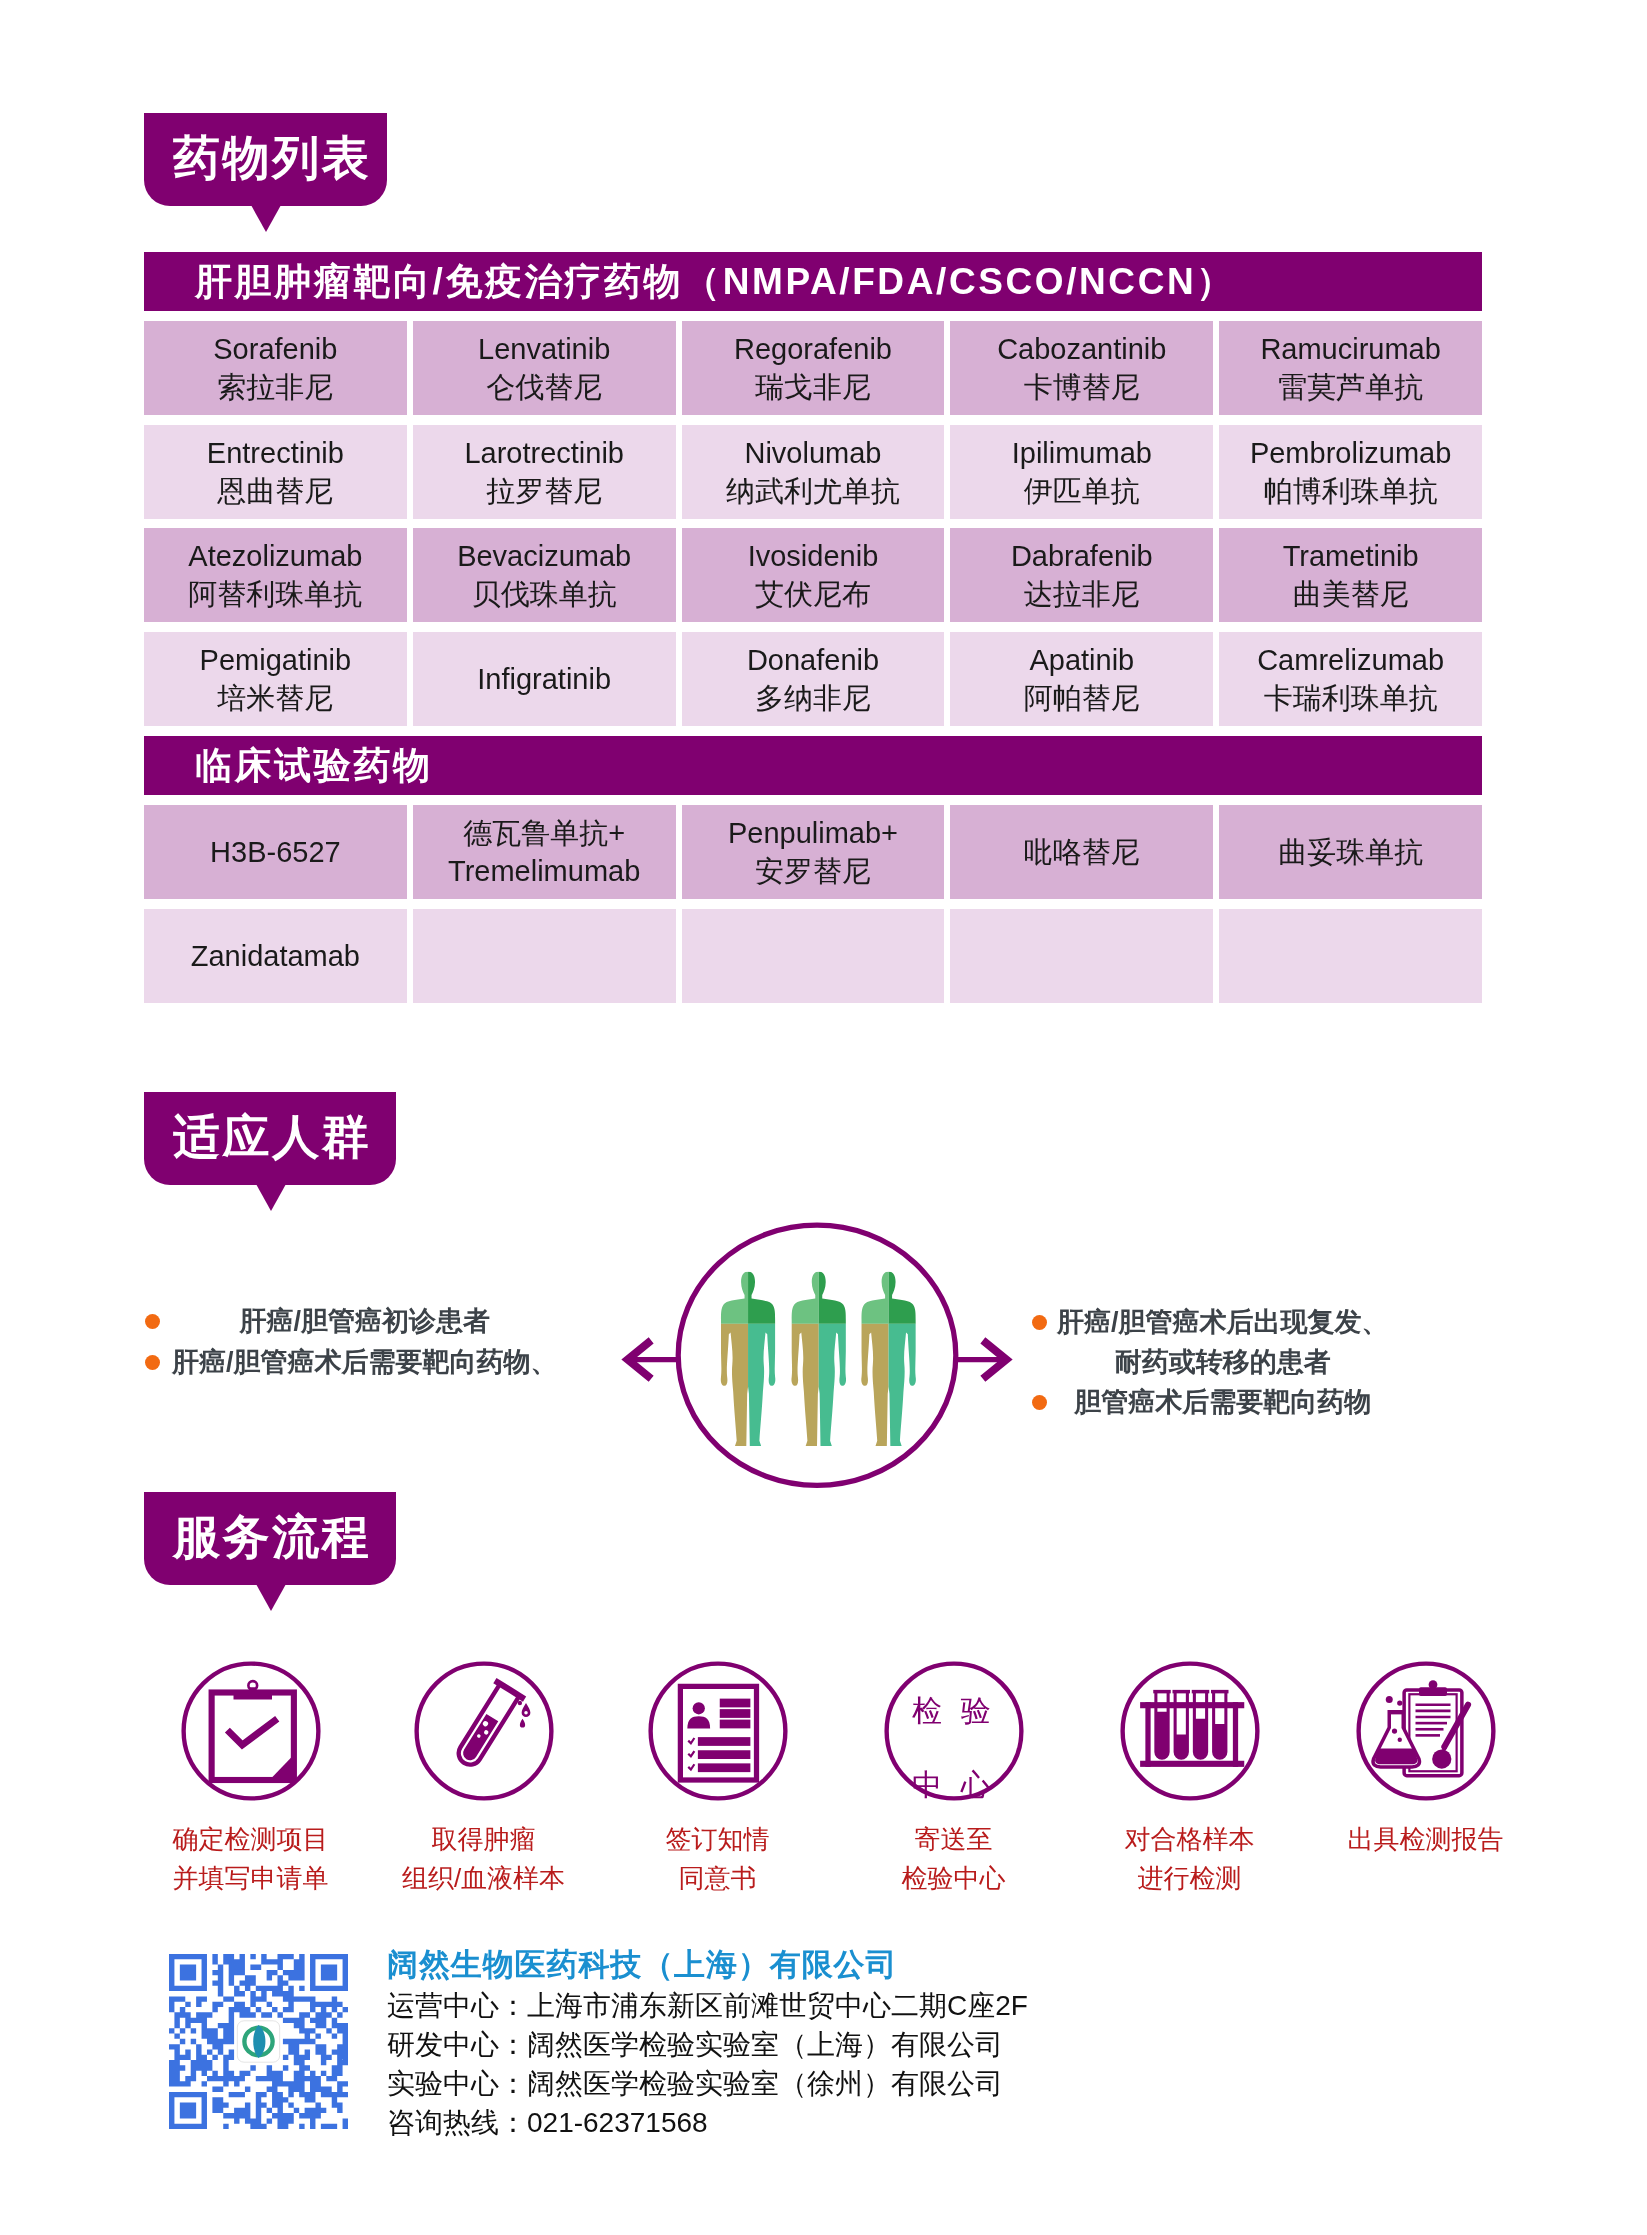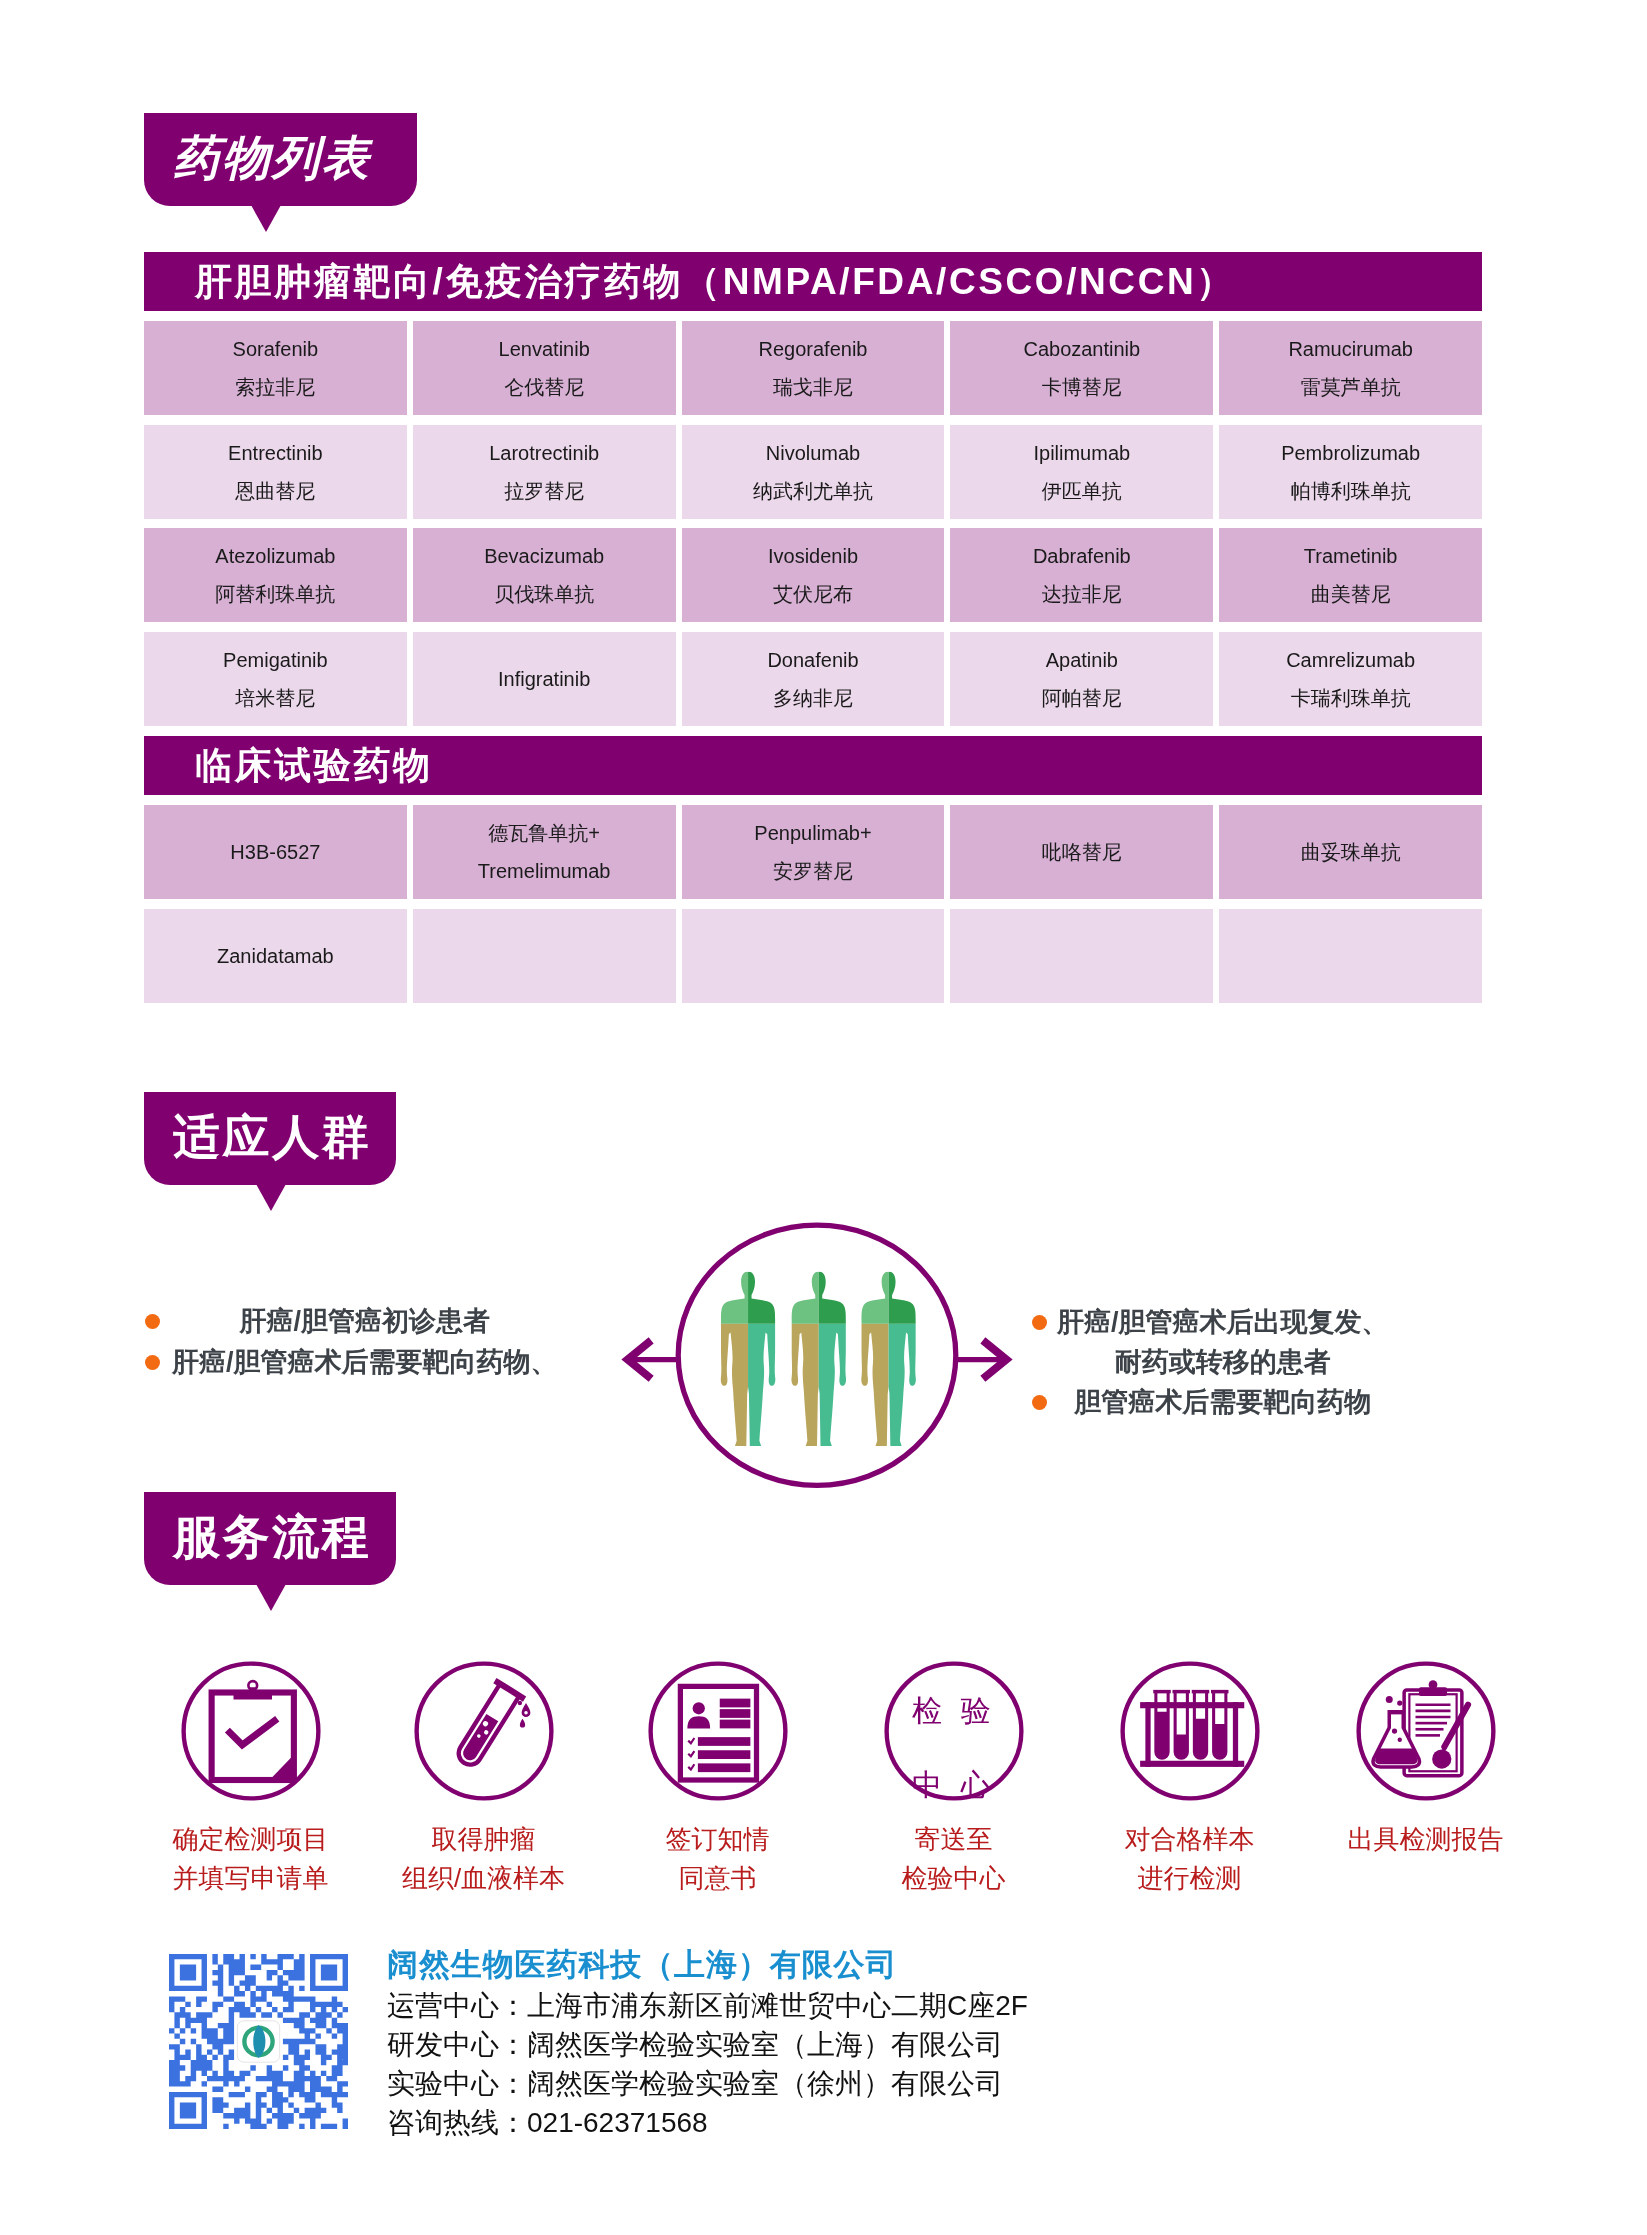--- a/index.html
+++ b/index.html
@@ -33,21 +33,21 @@
       background:var(--purple);color:#fff;font-weight:bold;font-size:37px;
       line-height:59px;padding-left:51px;box-sizing:border-box;letter-spacing:2.6px;white-space:nowrap;
     }
     .grid{
       position:absolute;left:144px;width:1338px;
       display:grid;grid-template-columns:repeat(5,1fr);
       column-gap:6.1px;row-gap:9.6px;grid-auto-rows:94px;
     }
     .cell{
       display:flex;flex-direction:column;justify-content:center;align-items:center;
-      font-size:20px;line-height:38px;color:#1a1a1a;text-align:center;
+      font-size:29px;line-height:38px;color:#1a1a1a;text-align:center;
     }
     .cell.dark{background:var(--row-dark);}
     .cell.light{background:var(--row-light);}
     .cell span{display:block;white-space:nowrap;}
     .cell span:empty{display:none;}
 
     .ind-list{position:absolute;font-size:27px;font-weight:bold;color:#3c4248;text-align:center;}
     .ind-item{position:relative;padding-left:27px;}
     .ind-item .ln{line-height:41px;white-space:nowrap;}
     .ind-item .ln:empty{display:none;}
@@ -68,21 +68,21 @@
     .icon-text div{white-space:pre;}
 
     .qr{position:absolute;left:169px;top:1954px;width:179px;height:175px;}
     .footer-text{position:absolute;left:387px;top:1944px;}
     .company{font-size:31px;font-weight:bold;color:var(--company);line-height:42px;white-space:nowrap;letter-spacing:0.9px;}
     .fline{font-size:28px;line-height:39px;color:#111;white-space:nowrap;}
   </style>
 </head>
 <body>
 
-<div class="tag" style="top:113px;width:273px;font-style:italic;">
+<div class="tag" style="top:113px;width:243px;">
   <span>药物列表</span>
   <span class="tag-tail" style="left:107px"></span>
 </div>
 
 <div class="banner" style="top:252px;">
   <span>肝胆肿瘤靶向/免疫治疗药物（NMPA/FDA/CSCO/NCCN）</span>
 </div>
 
 <div class="grid" style="top:321px;">
 

